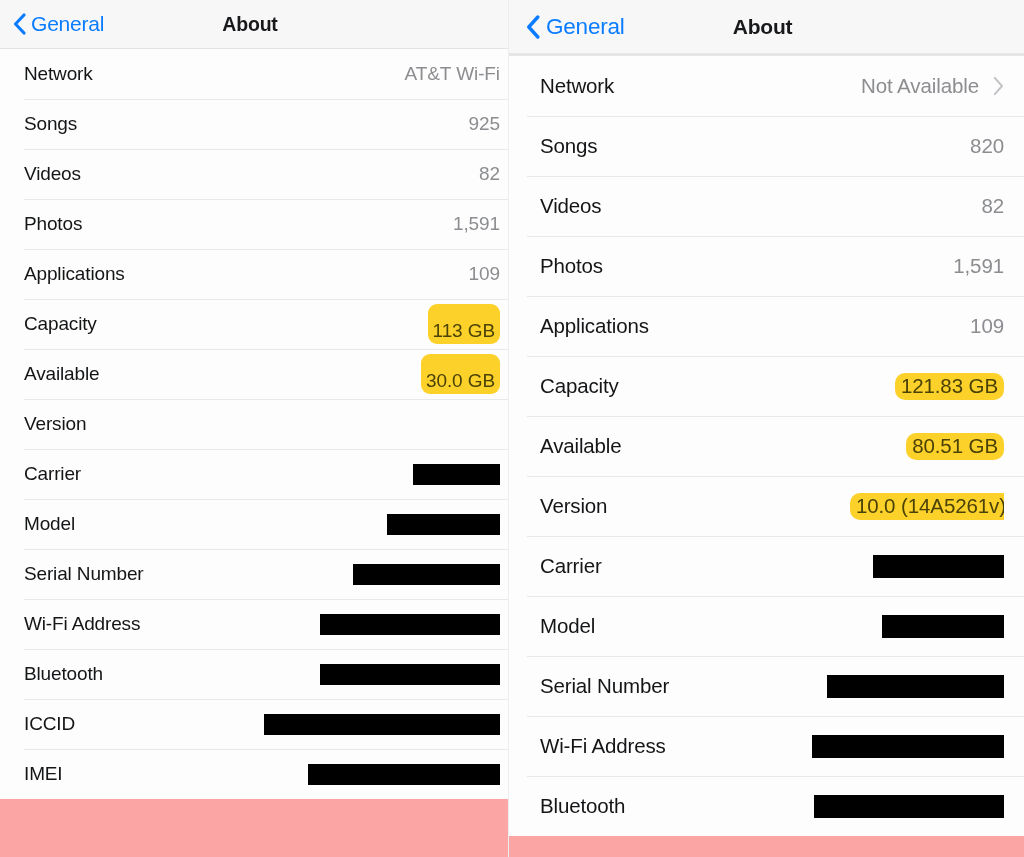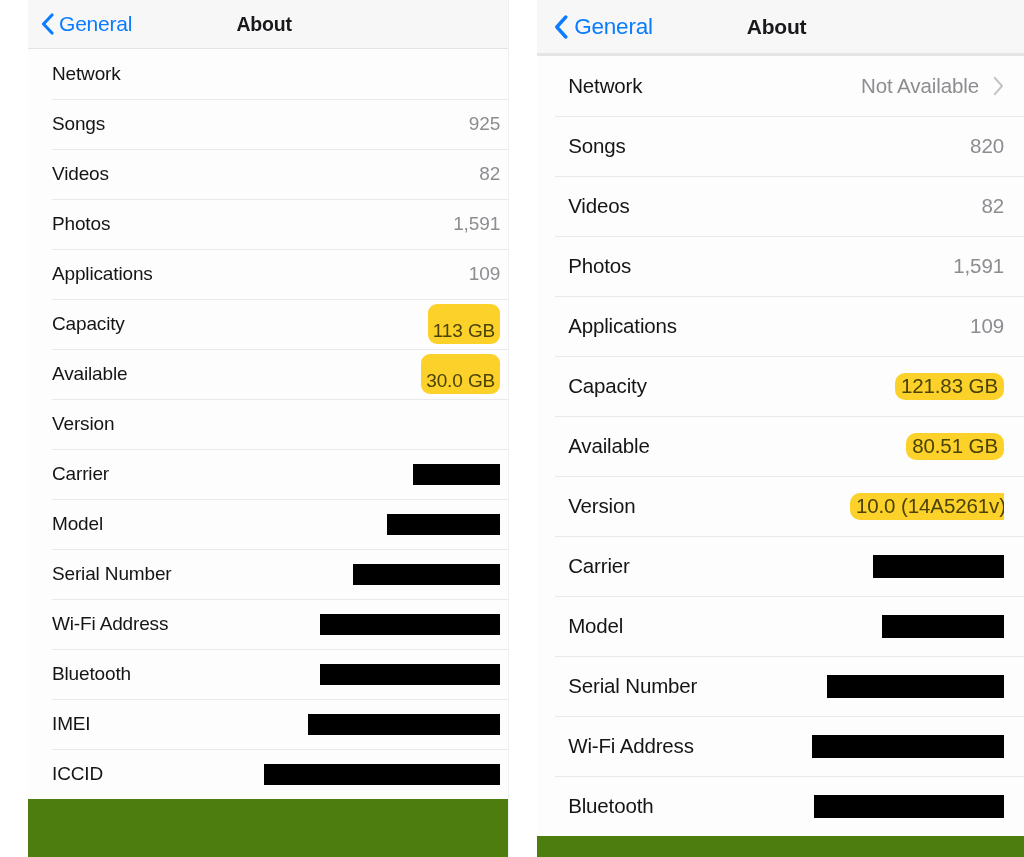--- a/index.html
+++ b/index.html
@@ -21,22 +21,21 @@
     height: 857px;
     display: flex;
     background: #ffffff;
   }
 
   
   .panel {
     position: relative;
     height: 857px;
     overflow: hidden;
-    background: #4d7c0f;
-    margin-left: 28px;
+    background: #fca5a5;
   }
   .panel-left {
     width: 508px;
     border-right: 1px solid #eceef0;
   }
   .panel-right {
     width: 515px;
   }
 
   
@@ -203,20 +202,23 @@
           </svg>
         </span>
         <span class="back-label">General</span>
       </div>
       <div class="nav-title">About</div>
     </div>
 
     <div class="list">
         <div class="row">
           <span class="row-label">Network</span>
+          <span class="row-value-wrap">
+            <span class="row-value">AT&amp;T Wi-Fi</span>
+          </span>
         </div>
         <div class="row">
           <span class="row-label">Songs</span>
           <span class="row-value-wrap">
             <span class="row-value">925</span>
           </span>
         </div>
         <div class="row">
           <span class="row-label">Videos</span>
           <span class="row-value-wrap">
@@ -274,29 +276,29 @@
             <span class="redaction" style="width: 180px;"></span>
           </span>
         </div>
         <div class="row">
           <span class="row-label">Bluetooth</span>
           <span class="row-value-wrap">
             <span class="redaction" style="width: 180px;"></span>
           </span>
         </div>
         <div class="row">
+          <span class="row-label">ICCID</span>
+          <span class="row-value-wrap">
+            <span class="redaction" style="width: 236px;"></span>
+          </span>
+        </div>
+        <div class="row">
           <span class="row-label">IMEI</span>
           <span class="row-value-wrap">
             <span class="redaction" style="width: 192px;"></span>
-          </span>
-        </div>
-        <div class="row">
-          <span class="row-label">ICCID</span>
-          <span class="row-value-wrap">
-            <span class="redaction" style="width: 236px;"></span>
           </span>
         </div>
       </div>
   </div>
 
   <div class="panel panel-right">
 
     <div class="navbar">
       <div class="back-btn">
         <span class="chevron-left">

